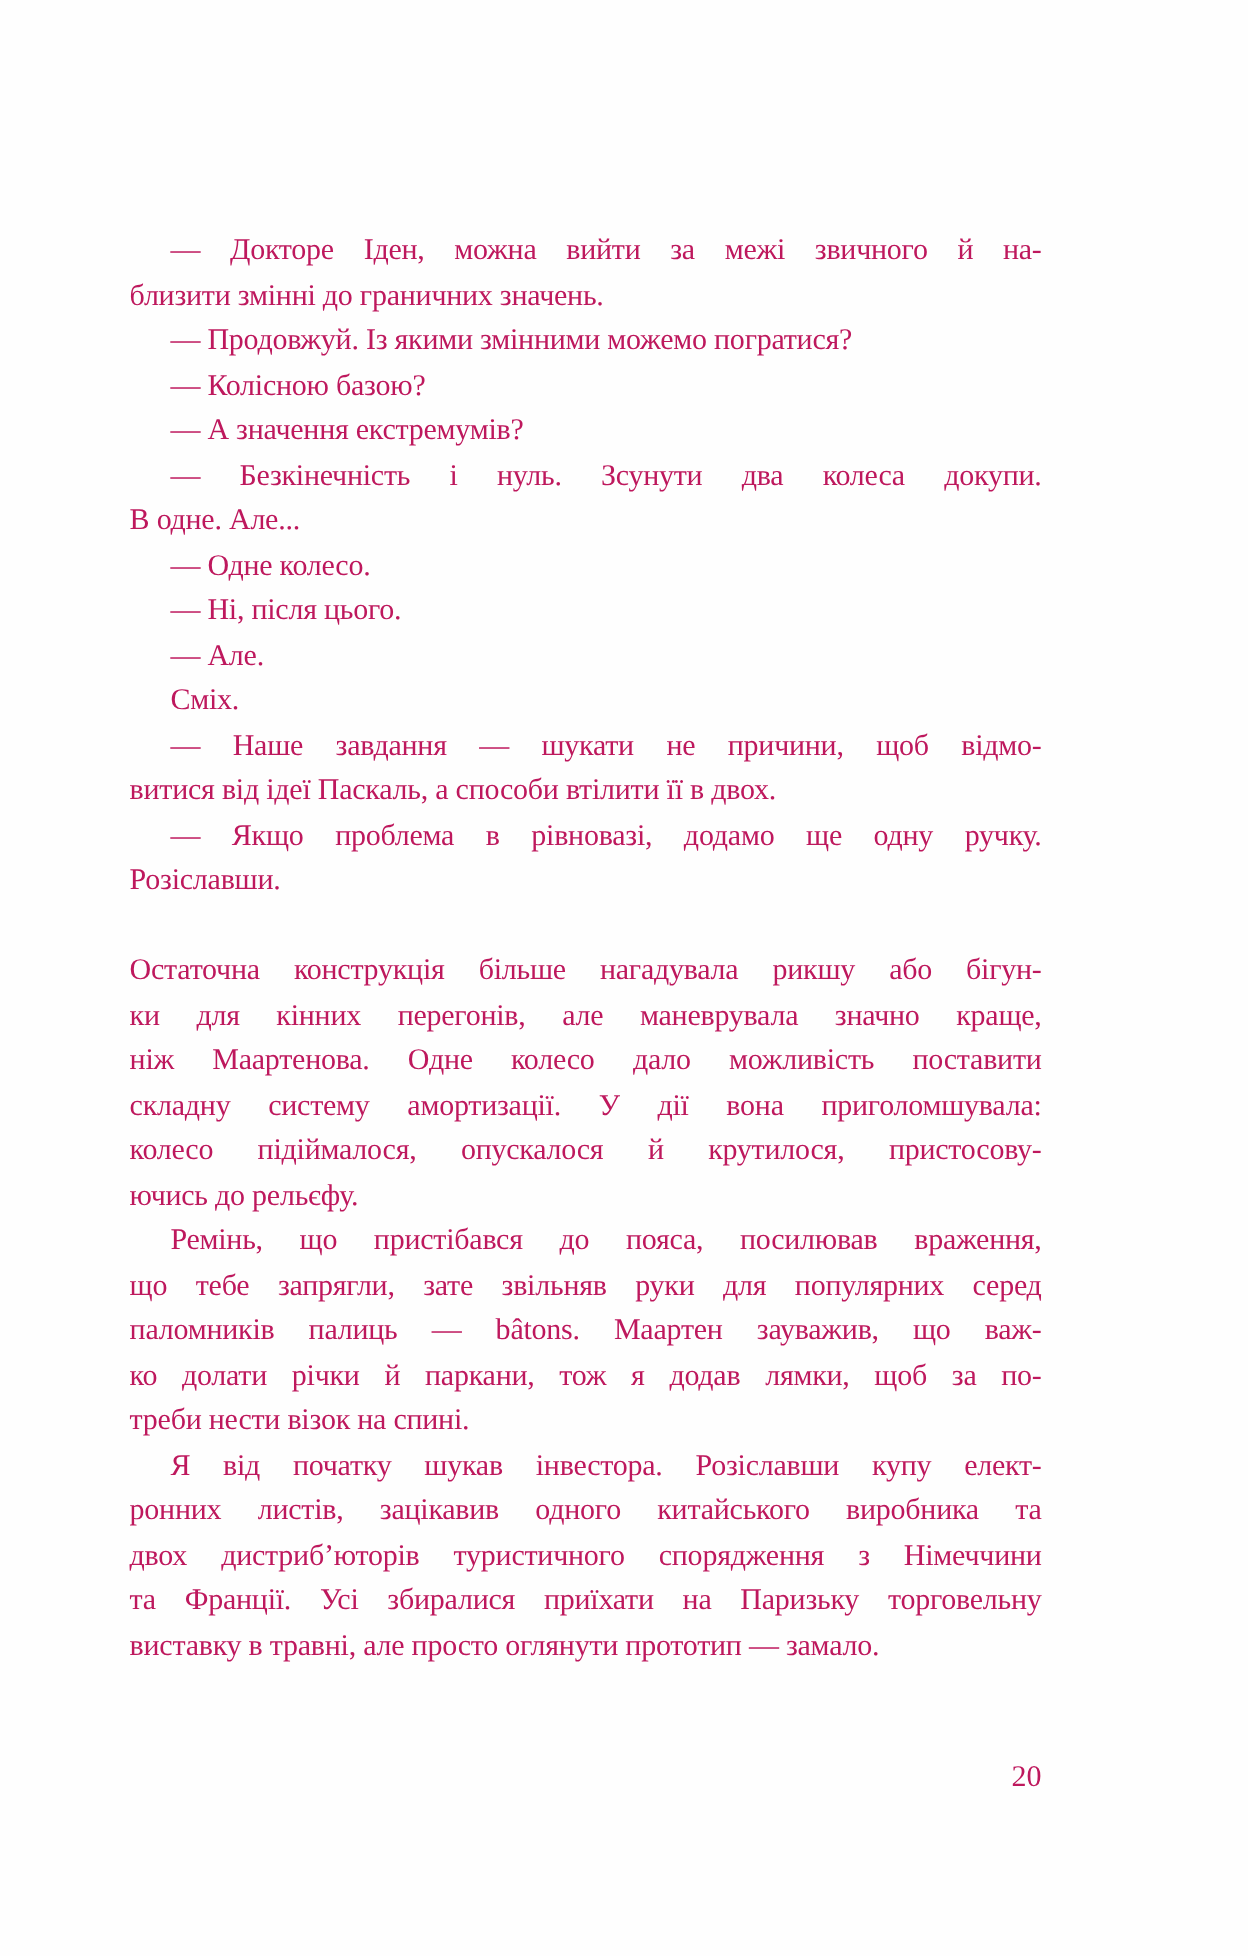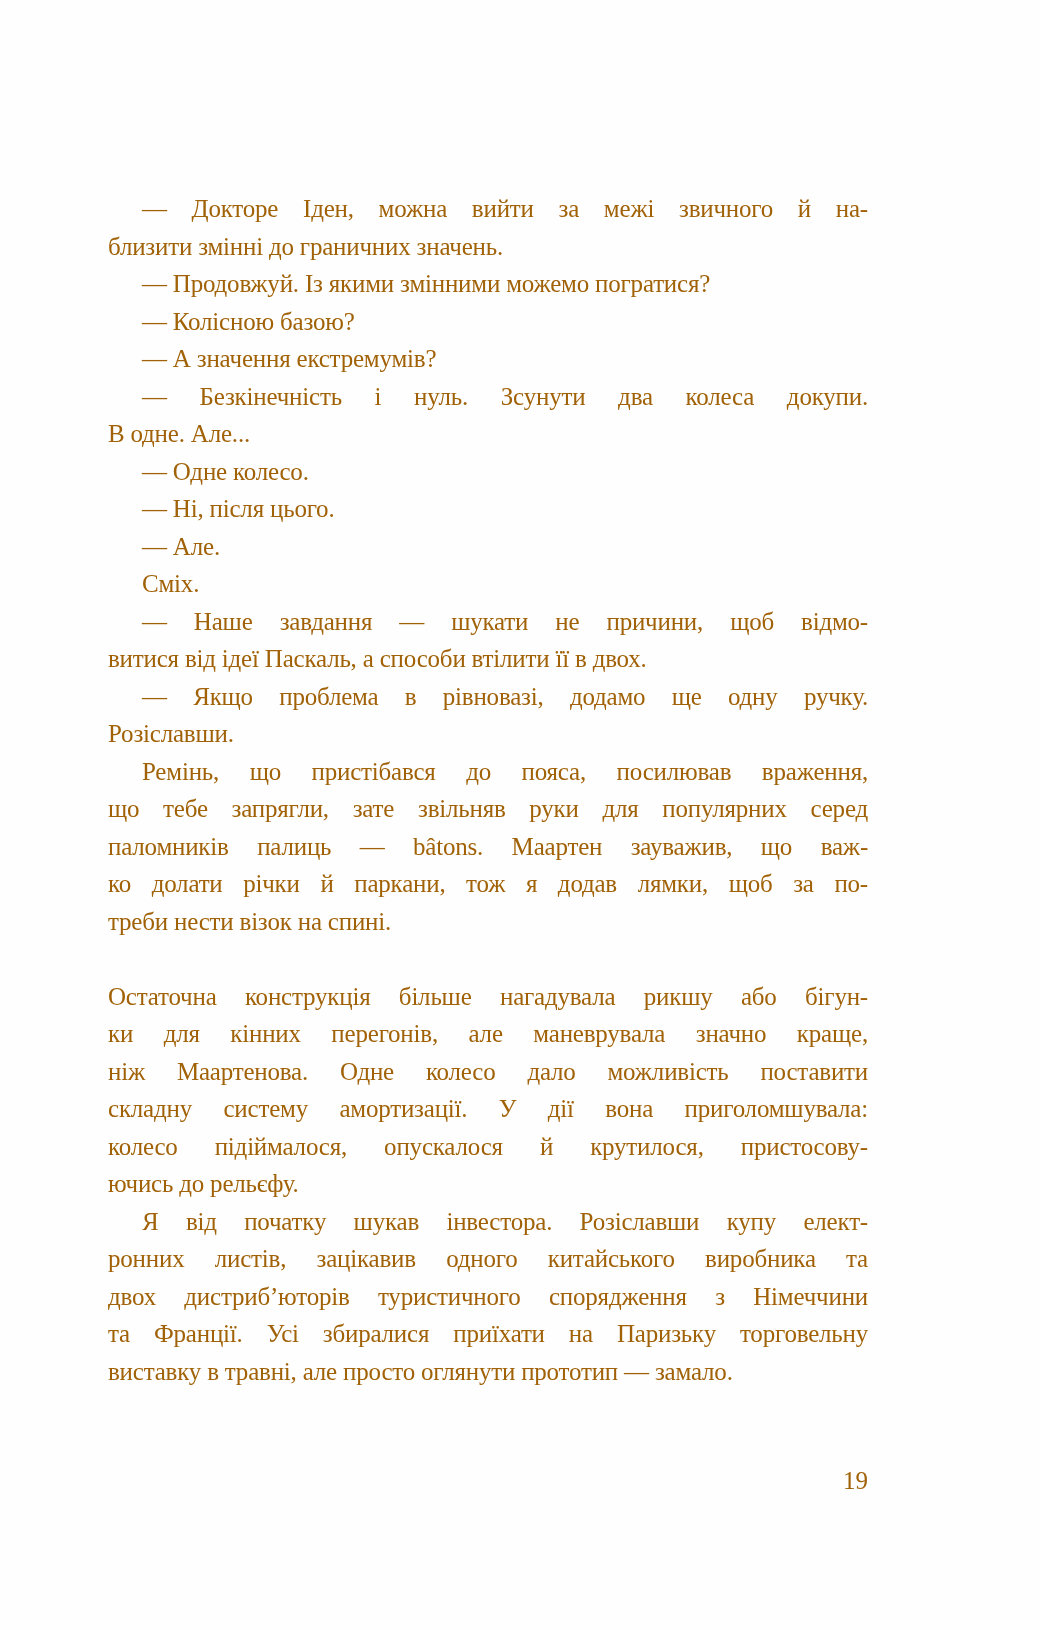--- a/index.html
+++ b/index.html
@@ -5,21 +5,21 @@
   html, body {
     margin: 0;
     padding: 0;
     background: #ffffff;
   }
   .page {
     position: relative;
     width: 1040px;
     height: 1630px;
     background: #fefefe;
-    color: #a16207;
+    color: #be185d;
     font-family: "Liberation Serif", "DejaVu Serif", serif;
     overflow: hidden;
   }
   .text-block {
     position: absolute;
     left: 108px;
     top: 190px;
     width: 760px;
     font-size: 25px;
     line-height: 37.5px;
@@ -83,37 +83,37 @@
         <div class="line plain indent"><span class="seg">Сміх.</span></div>
       </div>
       <div class="paragraph">
         <div class="line justify indent"><span class="seg">— Наше завдання — шукати не причини, щоб відмо-</span></div>
         <div class="line plain"><span class="seg">витися від ідеї Паскаль, а способи втілити її в двох.</span></div>
       </div>
       <div class="paragraph">
         <div class="line justify indent"><span class="seg">— Якщо проблема в рівновазі, додамо ще одну ручку.</span></div>
         <div class="line plain"><span class="seg">Розіславши.</span></div>
       </div>
-      <div class="paragraph">
-        <div class="line justify indent"><span class="seg">Ремінь, що пристібався до пояса, посилював враження,</span></div>
-        <div class="line justify"><span class="seg">що тебе запрягли, зате звільняв руки для популярних серед</span></div>
-        <div class="line justify"><span class="seg">паломників палиць — </span><span class="seg it">bâtons</span><span class="seg">. Маартен зауважив, що важ-</span></div>
-        <div class="line justify"><span class="seg">ко долати річки й паркани, тож я додав лямки, щоб за по-</span></div>
-        <div class="line plain"><span class="seg">треби нести візок на спині.</span></div>
-      </div>
       <div class="paragraph space-before">
         <div class="line justify"><span class="seg">Остаточна конструкція більше нагадувала рикшу або бігун-</span></div>
         <div class="line justify"><span class="seg">ки для кінних перегонів, але маневрувала значно краще,</span></div>
         <div class="line justify"><span class="seg">ніж Маартенова. Одне колесо дало можливість поставити</span></div>
         <div class="line justify"><span class="seg">складну систему амортизації. У дії вона приголомшувала:</span></div>
         <div class="line justify"><span class="seg">колесо підіймалося, опускалося й крутилося, пристосову-</span></div>
         <div class="line plain"><span class="seg">ючись до рельєфу.</span></div>
       </div>
       <div class="paragraph">
+        <div class="line justify indent"><span class="seg">Ремінь, що пристібався до пояса, посилював враження,</span></div>
+        <div class="line justify"><span class="seg">що тебе запрягли, зате звільняв руки для популярних серед</span></div>
+        <div class="line justify"><span class="seg">паломників палиць — </span><span class="seg it">bâtons</span><span class="seg">. Маартен зауважив, що важ-</span></div>
+        <div class="line justify"><span class="seg">ко долати річки й паркани, тож я додав лямки, щоб за по-</span></div>
+        <div class="line plain"><span class="seg">треби нести візок на спині.</span></div>
+      </div>
+      <div class="paragraph">
         <div class="line justify indent"><span class="seg">Я від початку шукав інвестора. Розіславши купу елект-</span></div>
         <div class="line justify"><span class="seg">ронних листів, зацікавив одного китайського виробника та</span></div>
         <div class="line justify"><span class="seg">двох дистриб’юторів туристичного спорядження з Німеччини</span></div>
         <div class="line justify"><span class="seg">та Франції. Усі збиралися приїхати на Паризьку торговельну</span></div>
         <div class="line plain"><span class="seg">виставку в травні, але просто оглянути прототип — замало.</span></div>
       </div>
     </div>
-  <div class="folio">19</div>
+  <div class="folio">20</div>
 </div>
 
 </body></html>

